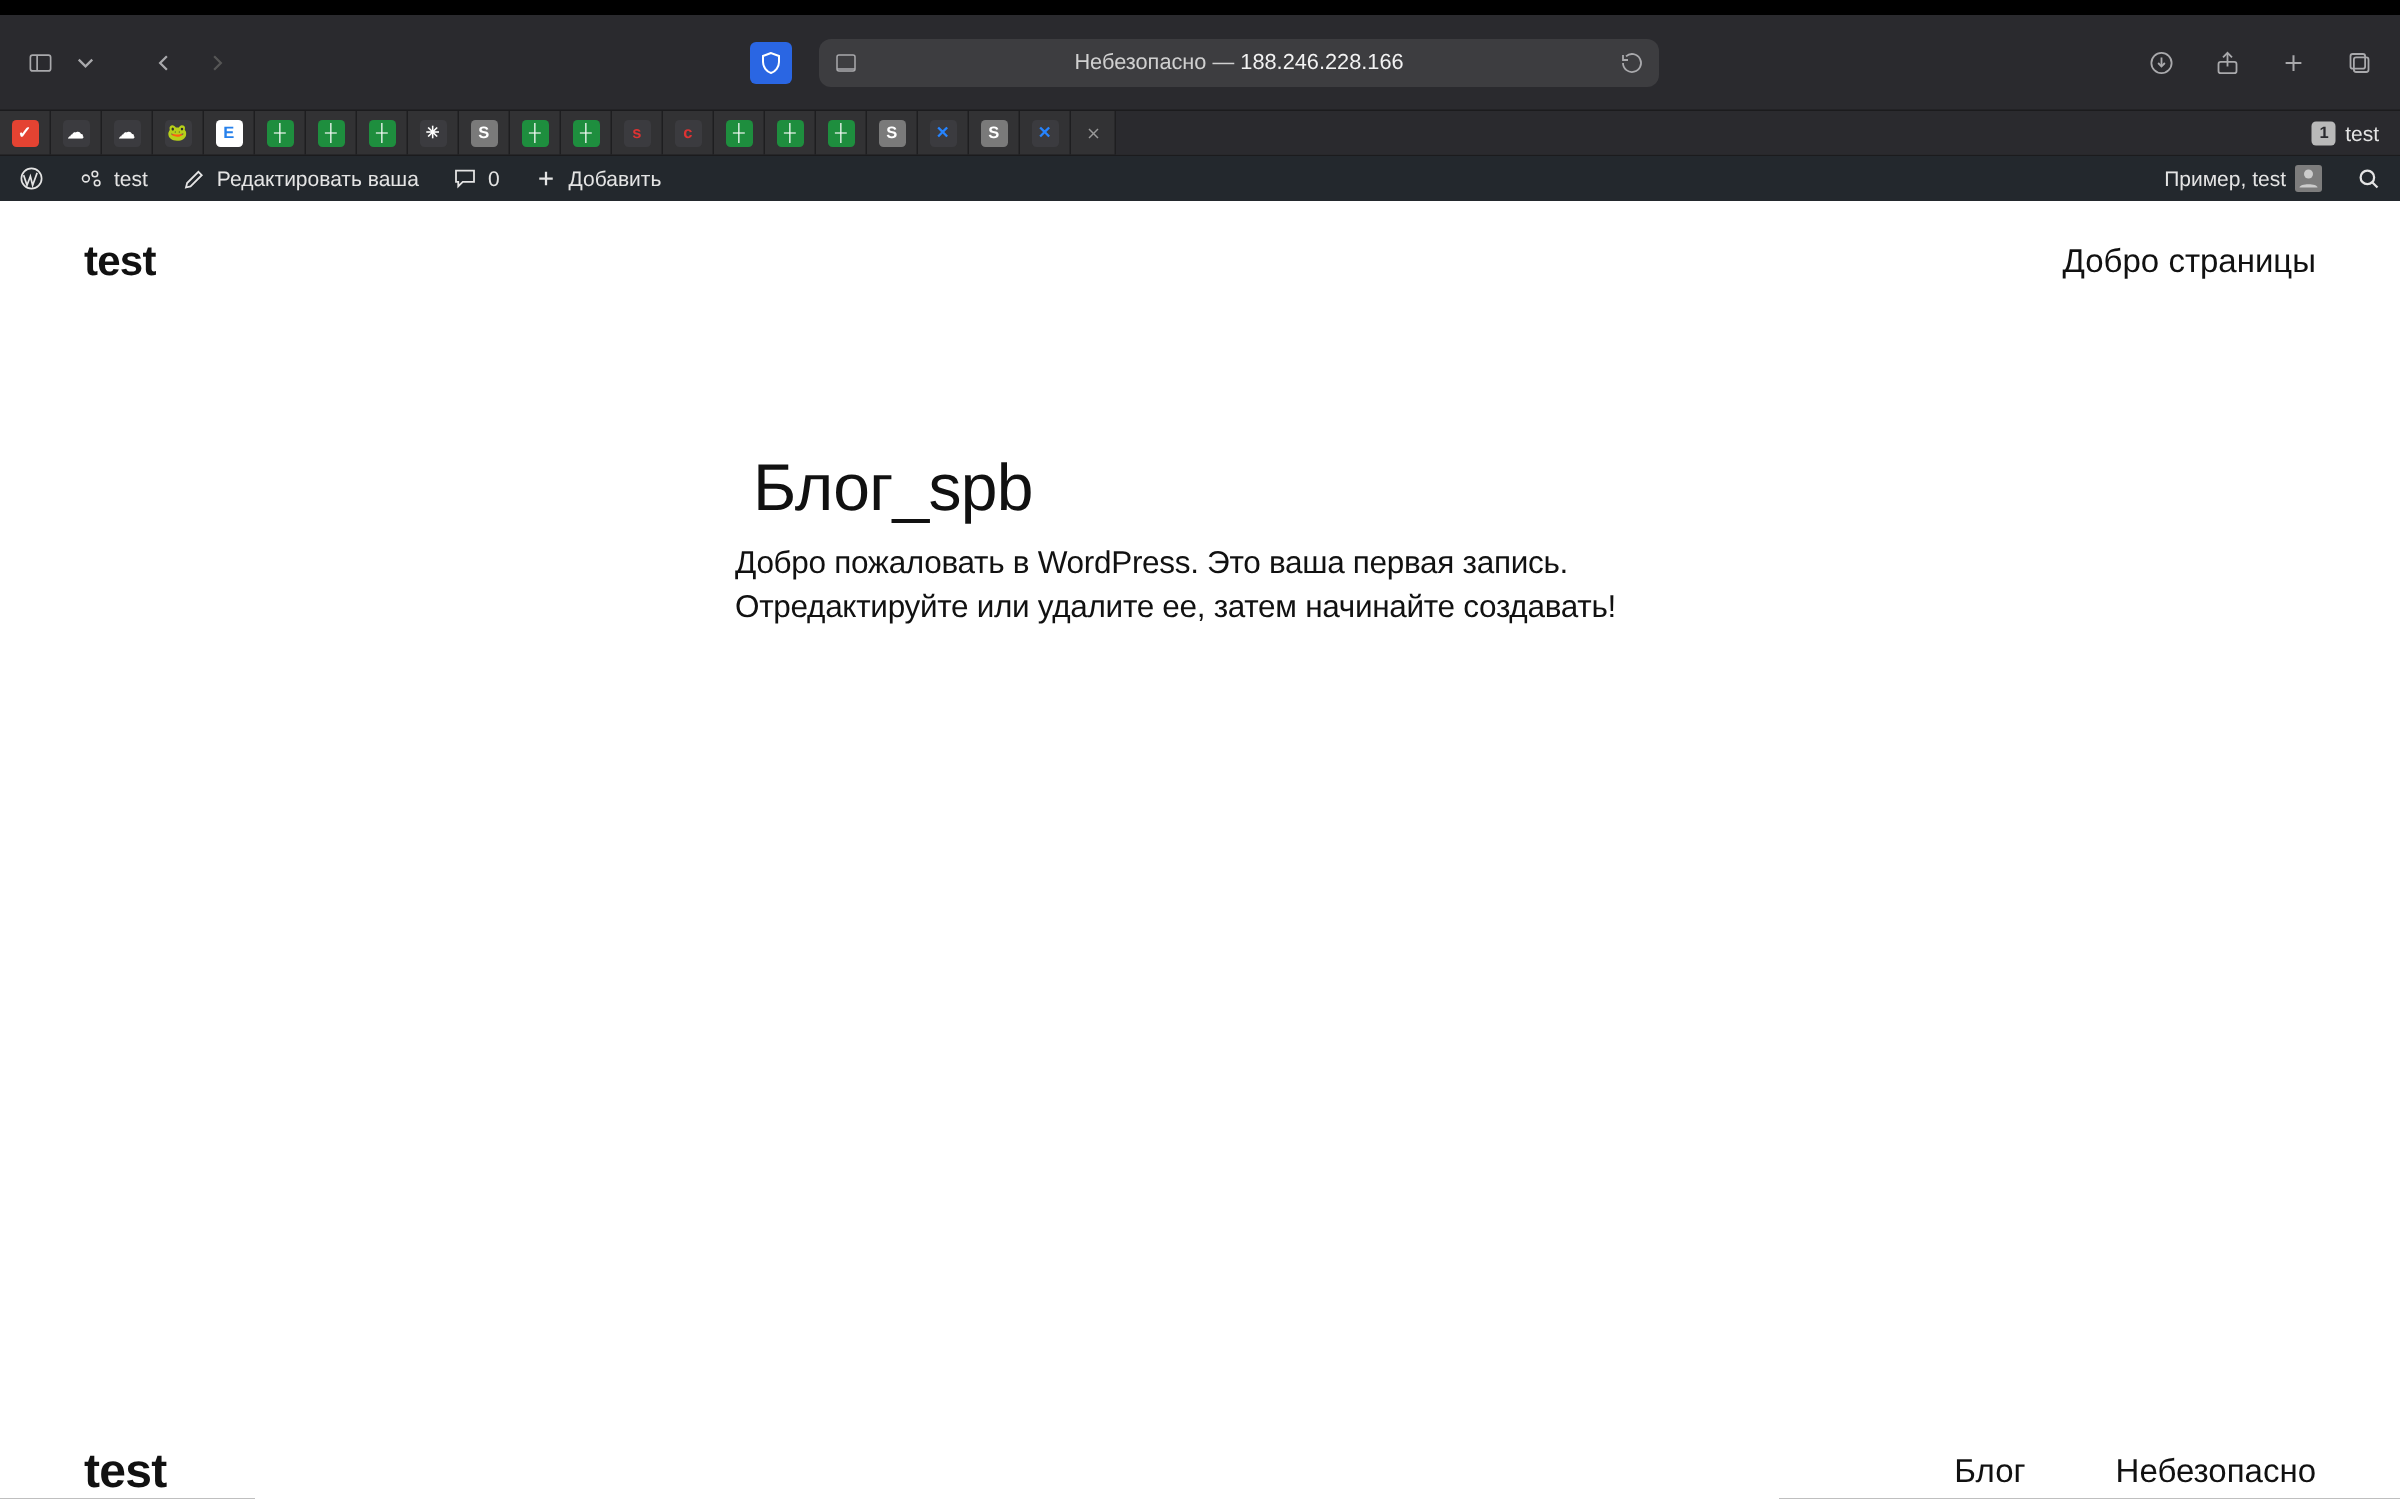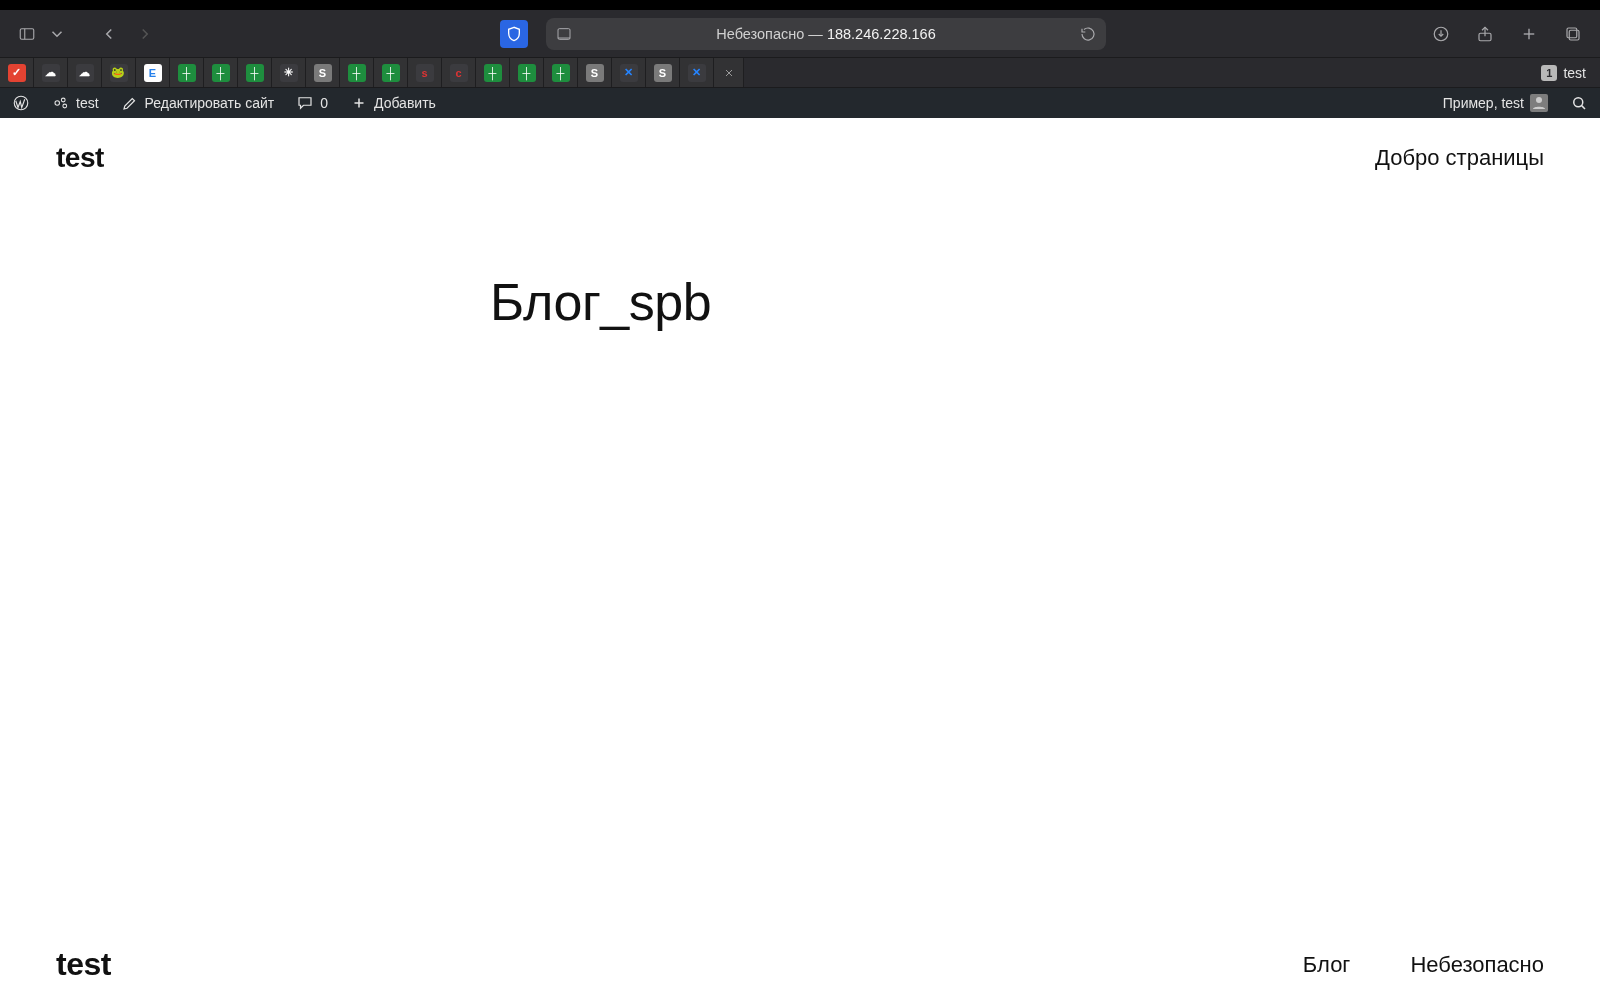--- a/index.html
+++ b/index.html
@@ -32,21 +32,21 @@
   }
 
   
   .top-black {
     height: 10px;
     background: var(--chrome-dark-1);
   }
 
   
   .safari-toolbar {
-    height: 48px;
+    height: 64px;
     background: var(--chrome-dark-2);
     display: flex;
     align-items: center;
     padding: 0 12px;
     gap: 10px;
     border-bottom: 1px solid #1b1b1d;
   }
   .tb-btn {
     width: 30px;
     height: 30px;
@@ -199,23 +199,23 @@
     color: var(--page-text);
     text-decoration: none;
   }
   .content-col {
     width: 660px;
     margin: 0 auto;
     padding-top: 96px;
     padding-left: 20px;
   }
   h1.blog-title {
-    font-size: 52px;
+    font-size: 44px;
     font-weight: 500;
-    margin: 0;
+    margin: 12px;
     letter-spacing: -0.5px;
     line-height: 1.1;
   }
   h2.post-title {
     font-size: 34px;
     font-weight: 400;
     margin: 100px 0 18px 0;
     letter-spacing: -0.3px;
   }
   p.post-excerpt {
@@ -424,21 +424,21 @@
         <circle cx="7" cy="12" r="3"></circle>
         <circle cx="15" cy="8" r="2.5"></circle>
         <circle cx="17" cy="16" r="2.5"></circle>
       </svg>
     <span>test</span>
   </div>
   <div class="wp-item">
     <svg viewBox="0 0 24 24" fill="none" stroke="currentColor" stroke-width="1.6">
         <path d="M4 20l4-1 10-10-3-3L5 16z"></path>
       </svg>
-    <span>Редактировать сайт</span>
+    <span>Редактировать ваша</span>
   </div>
   <div class="wp-item">
     <svg viewBox="0 0 24 24" fill="none" stroke="currentColor" stroke-width="1.6">
         <path d="M4 5h16v10H10l-4 4v-4H4z"></path>
       </svg>
     <span>0</span>
   </div>
   <div class="wp-item">
     <svg viewBox="0 0 24 24" fill="none" stroke="currentColor" stroke-width="2">
         <line x1="12" y1="6" x2="12" y2="18"></line>
@@ -468,20 +468,21 @@
   <div class="page-inner">
     <div class="site-header">
       <div class="site-title">test</div>
       <div class="site-nav">
         <a href="#">Добро страницы</a>
       </div>
     </div>
 
     <div class="content-col">
       <h1 class="blog-title">Блог_spb</h1>
+      <p class="post-excerpt">Добро пожаловать в WordPress. Это ваша первая запись. Отредактируйте или удалите ее, затем начинайте создавать!</p>
     </div>
 
     <div class="site-footer">
       <div class="site-title">test</div>
       <div class="footer-nav">
         <a href="#">Блог</a>
         <a href="#">Небезопасно</a>
       </div>
     </div>
   </div>

